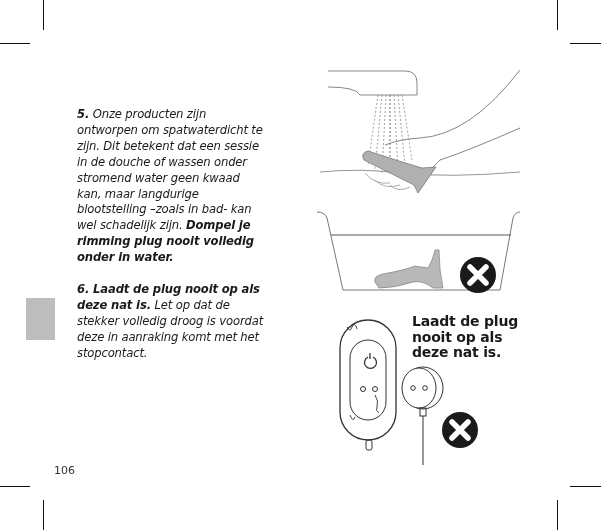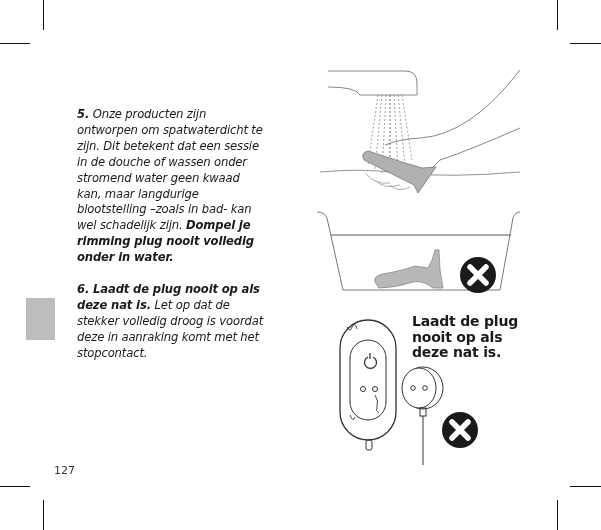--- a/index.html
+++ b/index.html
@@ -26,21 +26,21 @@
 <div class="crop" style="left:570px;top:486px;width:31px;height:1px;"></div>
 <div class="crop" style="left:557px;top:500px;width:1px;height:30px;"></div>
 
 <div class="tab"></div>
 
 <div class="text-col">
   <p class="para"><b>5.</b><span> Onze producten zijn ontworpen om spatwaterdicht te zijn. Dit betekent dat een sessie in de douche of wassen onder stromend water geen kwaad kan, maar langdurige blootstelling –zoals in bad- kan wel schadelijk zijn. </span><b>Dompel je rimming plug nooit volledig onder in water.</b></p>
   <p class="para" style="margin-top:16px;"><b>6. Laadt de plug nooit op als deze nat is.</b><span> Let op dat de stekker volledig droog is voordat deze in aanraking komt met het stopcontact.</span></p>
 </div>
 
-<div class="page-num">127</div>
+<div class="page-num">106</div>
 
 <svg class="illus" style="left:320px;top:65px;" width="240" height="150" viewBox="0 0 240 150">
   <path d="M8 6 H85 Q97 6 97 18 V30 H40 Q36 22 8 22" fill="none" stroke="#888" stroke-width="1"></path>
   <g stroke="#777" stroke-width="0.7" stroke-dasharray="2,2">
     <line x1="58" y1="30" x2="48" y2="100"></line>
     <line x1="62" y1="30" x2="55" y2="105"></line>
     <line x1="66" y1="30" x2="62" y2="108"></line>
     <line x1="70" y1="30" x2="70" y2="110" stroke="#333"></line>
     <line x1="74" y1="30" x2="78" y2="105"></line>
     <line x1="78" y1="30" x2="85" y2="100"></line>

